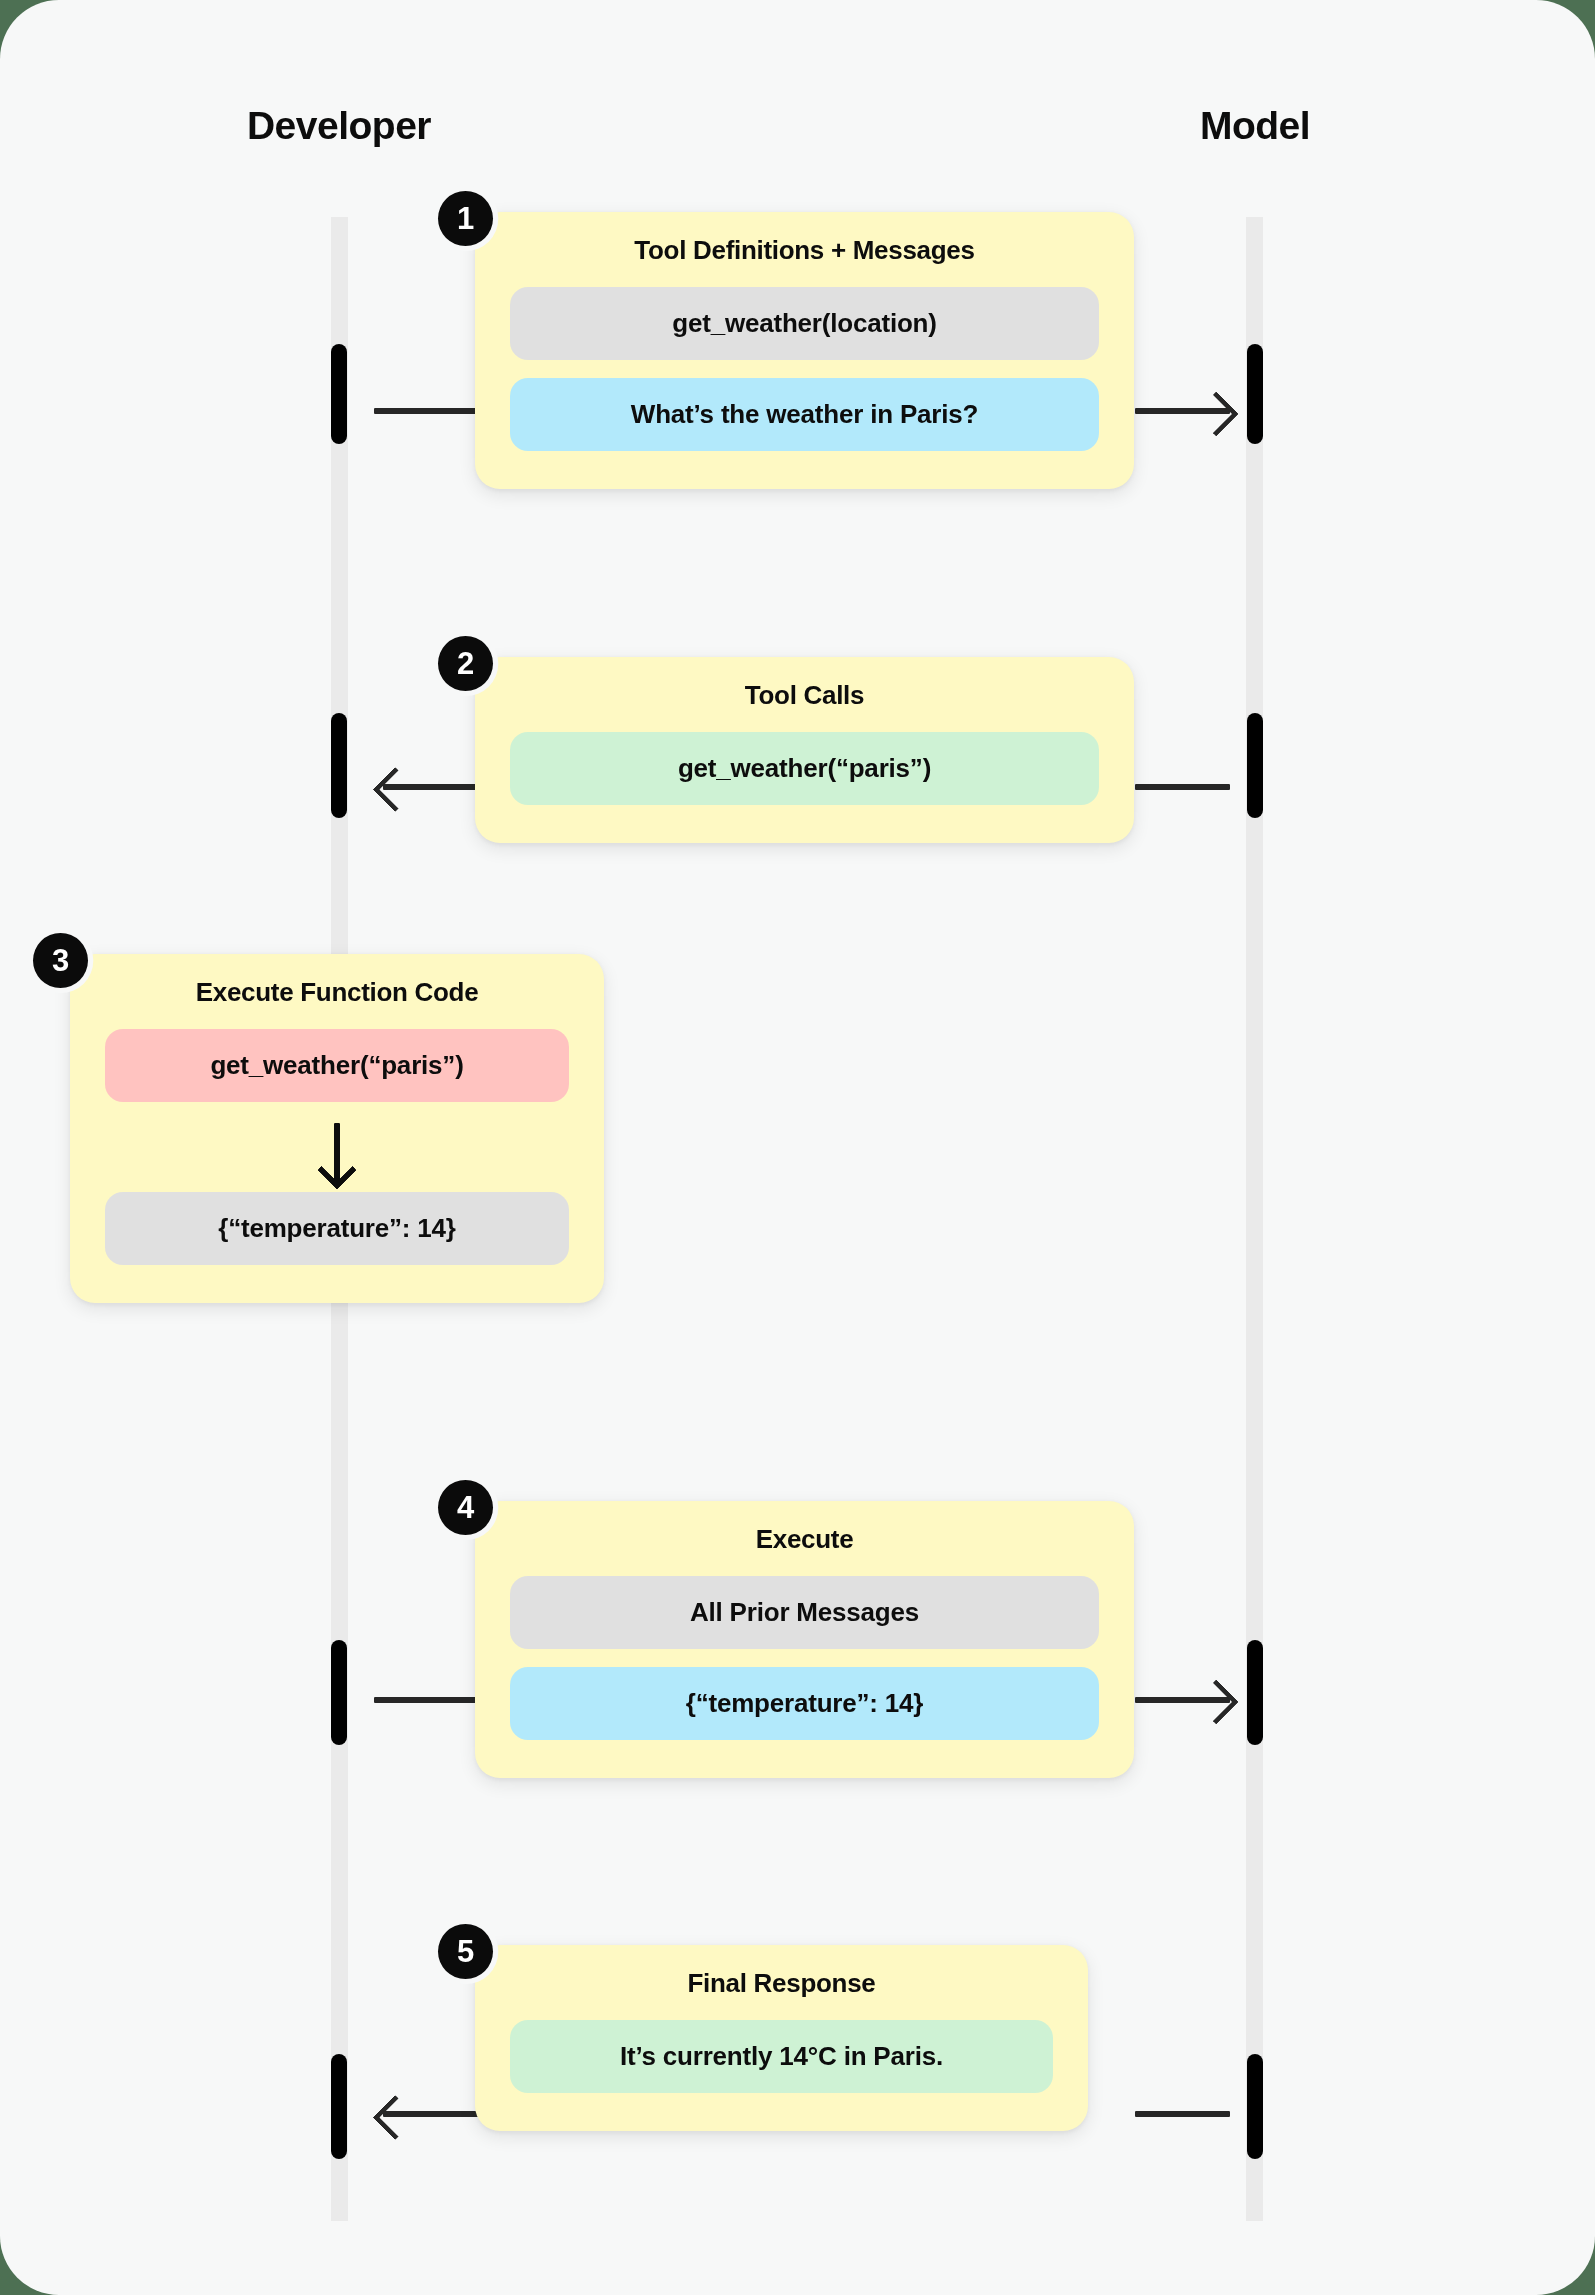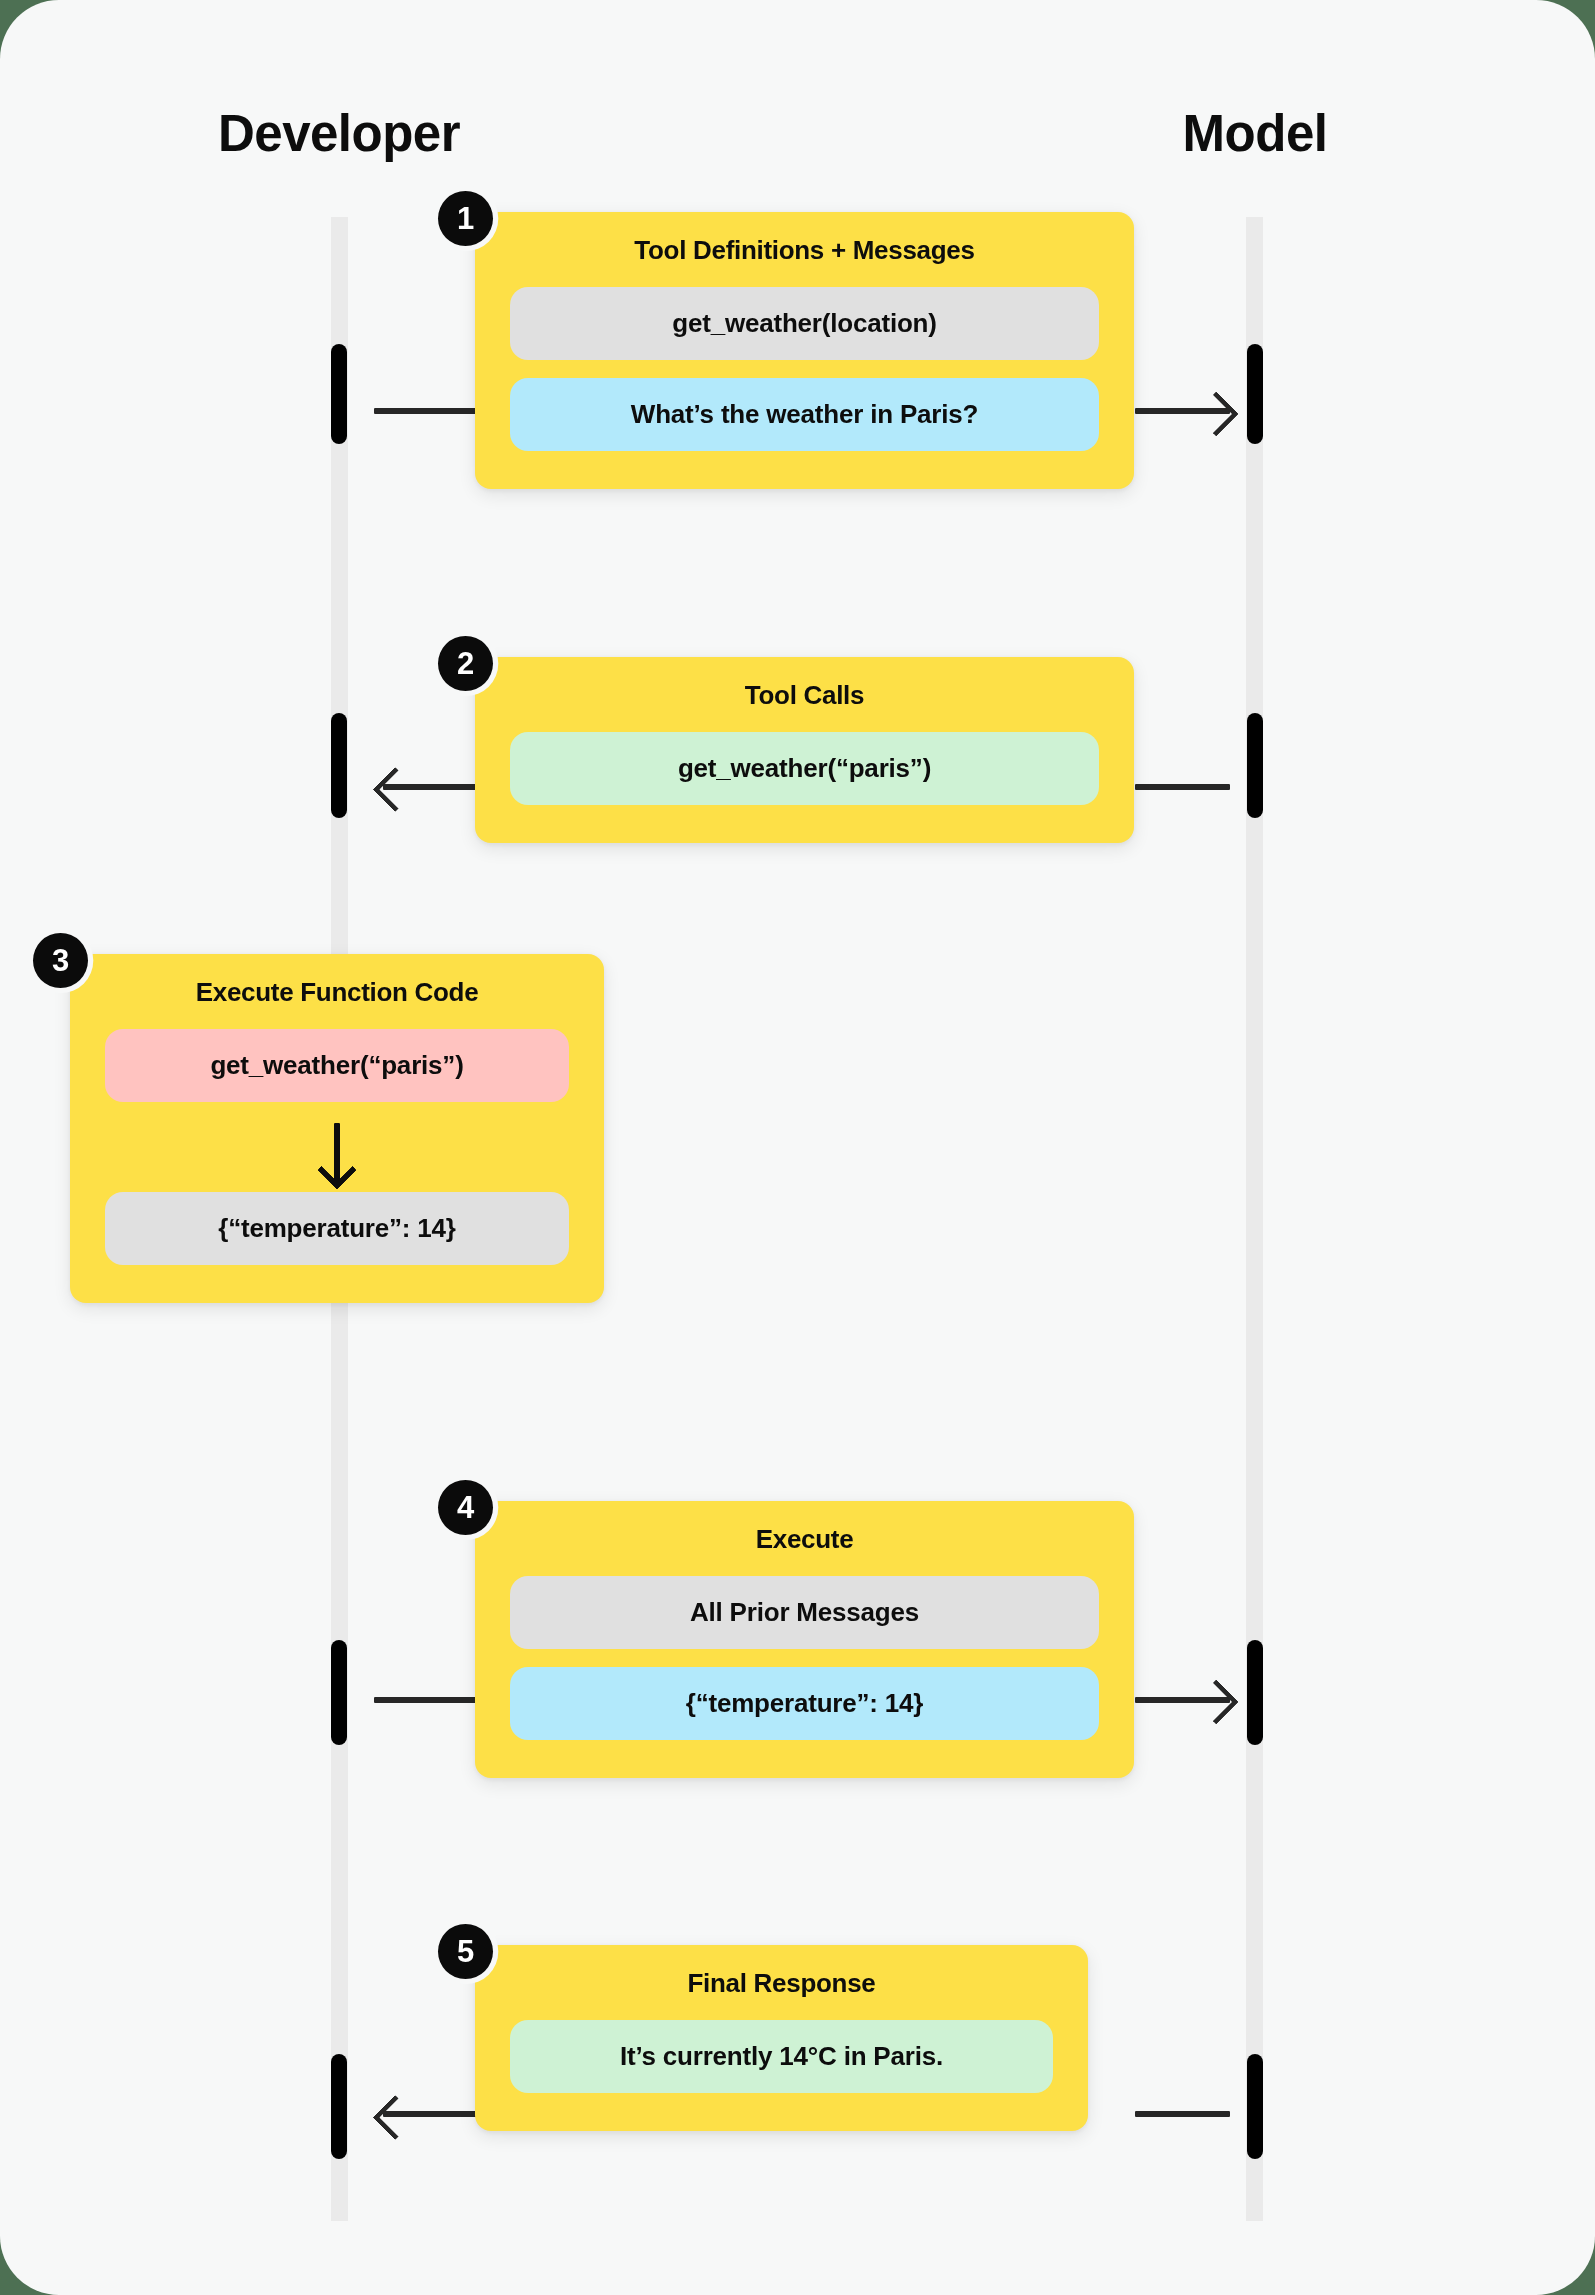--- a/index.html
+++ b/index.html
@@ -20,21 +20,21 @@
     height: 2295px;
     background: #f7f8f8;
     border-radius: 59px;
     overflow: hidden;
     box-sizing: border-box;
   }
 
   
   .col-header {
     position: absolute;
-    font-size: 51px;
+    font-size: 39px;
     font-weight: 700;
     color: #0d0d0d;
     letter-spacing: -0.5px;
     white-space: nowrap;
   }
   #hdr-developer { left: 339px;  top: 104px; transform: translateX(-50%); }
   #hdr-model     { left: 1255px; top: 104px; transform: translateX(-50%); }
 
   
   .lifeline {
@@ -69,22 +69,22 @@
     border-top: 5.8px solid #272727;
     border-right: 5.8px solid #272727;
     border-radius: 1.6px;
   }
   .arrowhead.right { transform: rotate(45deg); }
   .arrowhead.left  { transform: rotate(-135deg); }
 
   
   .card {
     position: absolute;
-    background: #fde047;
-    border-radius: 16px;
+    background: #fef9c3;
+    border-radius: 25px;
     box-shadow: 0 5.3px 18px rgba(0,0,0,0.09), 0 1.1px 4.2px rgba(0,0,0,0.05);
     box-sizing: border-box;
     padding: 23px 35px 29.5px 35px;
   }
   .card-title {
     font-size: 26px;
     font-weight: 600;
     color: #0d0d0d;
     text-align: center;
     letter-spacing: -0.3px;

